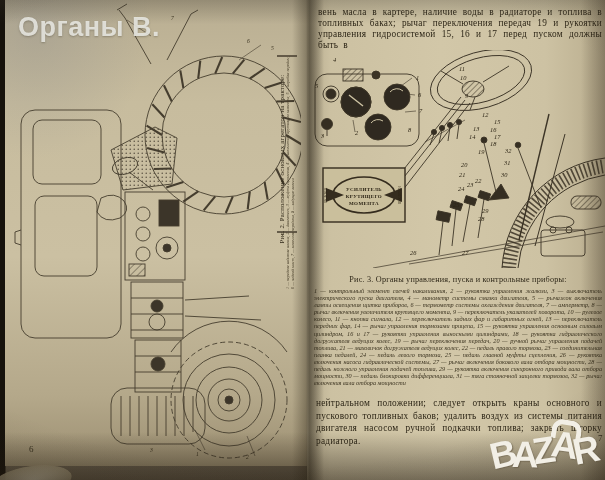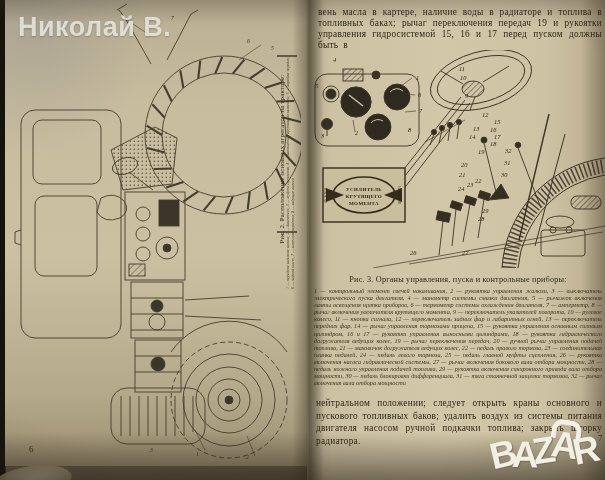--- a/index.html
+++ b/index.html
@@ -290,18 +290,18 @@
     <div class="cap3">Рис. 3. Органы управления, пуска и контрольные приборы:</div>
     <div class="legend3">1 — контрольный элемент свечей накаливания, 2 — рукоятка управления жалюзи, 3 — выключатель электрического пуска двигателя, 4 — манометр системы смазки двигателя, 5 — рычажок включения лампы освещения щитка приборов, 6 — термометр системы охлаждения двигателя, 7 — амперметр, 8 — рычаг включения увеличителя крутящего момента, 9 — переключатель указателей поворота, 10 — рулевое колесо, 11 — кнопка сигнала, 12 — переключатель задних фар и габаритных огней, 13 — переключатель передних фар, 14 — рычаг управления тормозами прицепа, 15 — рукоятка управления основным силовым цилиндром, 16 и 17 — рукоятки управления выносными цилиндрами, 18 — рукоятка гидравлического догружателя ведущих колес, 19 — рычаг переключения передач, 20 — ручной рычаг управления подачей топлива, 21 — маховичок догружателя ведущих колес, 22 — педаль правого тормоза, 23 — соединительная планка педалей, 24 — педаль левого тормоза, 25 — педаль главной муфты сцепления, 26 — рукоятка включения насоса гидравлической системы, 27 — рычаг включения бокового вала отбора мощности, 28 — педаль ножного управления подачей топлива, 29 — рукоятка включения синхронного привода вала отбора мощности, 30 — педаль блокировки дифференциала, 31 — тяга стояночной защелки тормозов, 32 — рычаг включения вала отбора мощности</div>
     <div class="p-bottom">нейтральном положении; следует открыть краны основного и пускового топливных баков; удалить воздух из системы питания двигателя насосом ручной подкачки топлива; закрыть шторку радиатора.</div>
     <div class="pagenum pn7">7</div>
   </div>
 
   <div class="gutter"></div>
   <div class="corner-blob"></div>
   <div class="vignette"></div>
 
-  <div class="seller">Николай В.</div>
+  <div class="seller">Органы В.</div>
   <div class="bazar" id="bazar-logo">
     <div class="bag-handle"></div>
   <span style="transform: rotate(-10deg) translateY(2px);">B</span><span style="transform: rotate(4deg) translateY(3px);">A</span><span style="transform: rotate(-6deg) translateY(0px);">Z</span><span style="transform: rotate(10deg) translateY(-5px);">A</span><span style="transform: rotate(-8deg) translateY(2px);">R</span></div>
 
 </div>
 
 </body></html>

